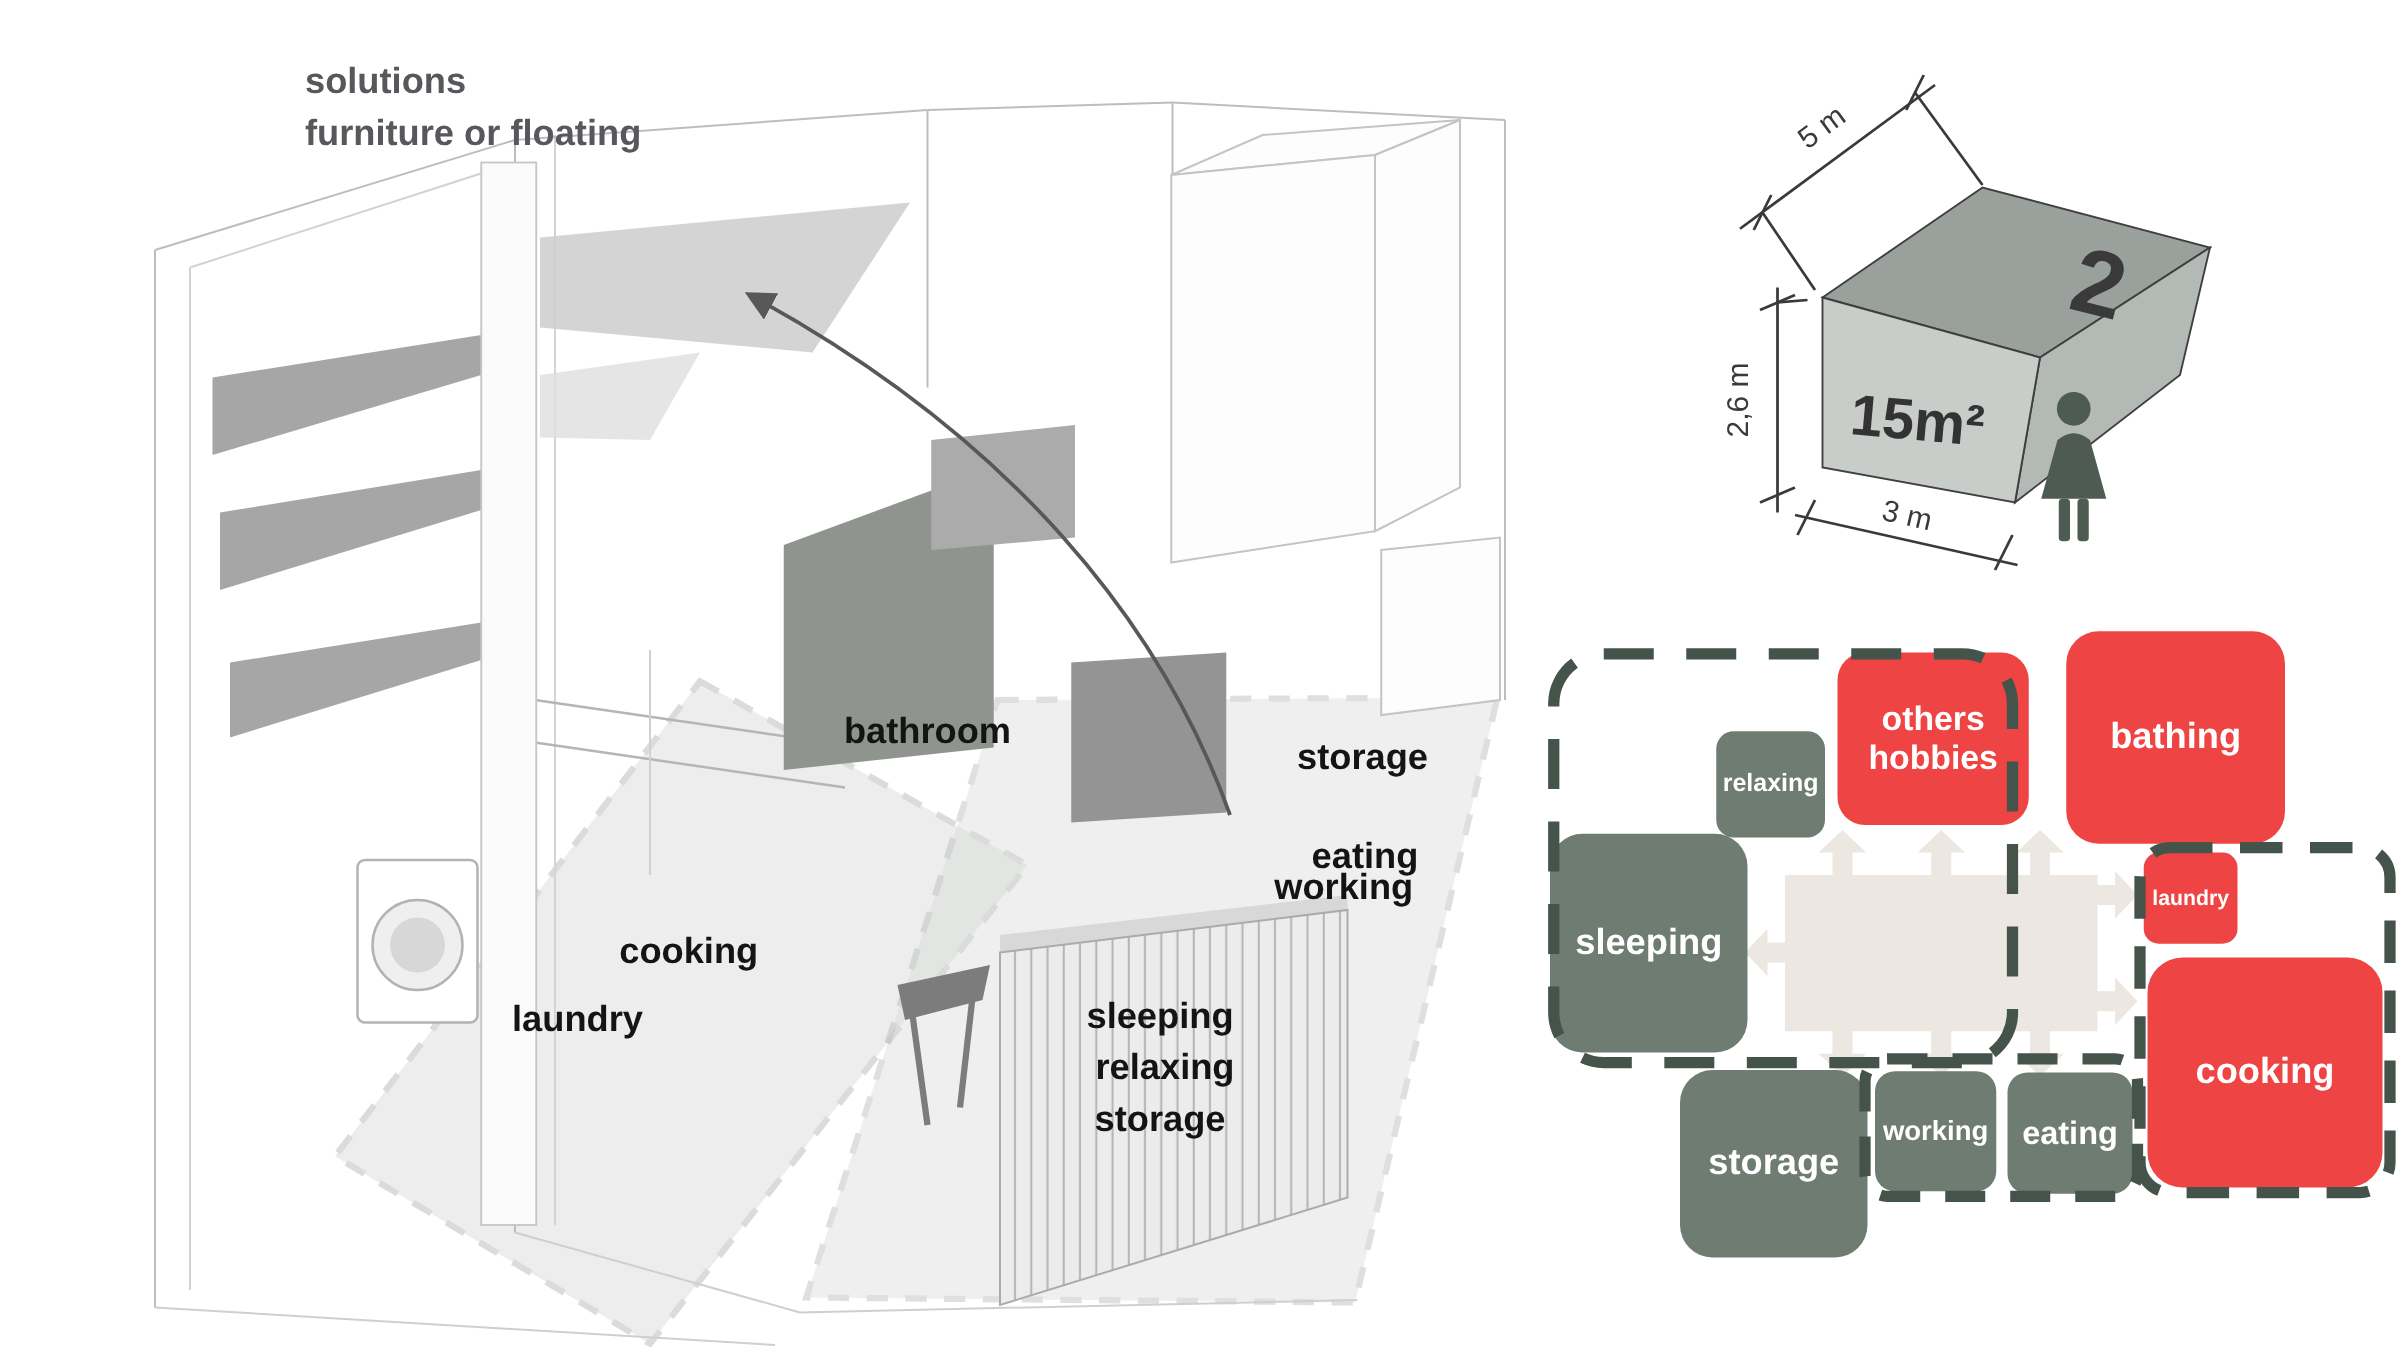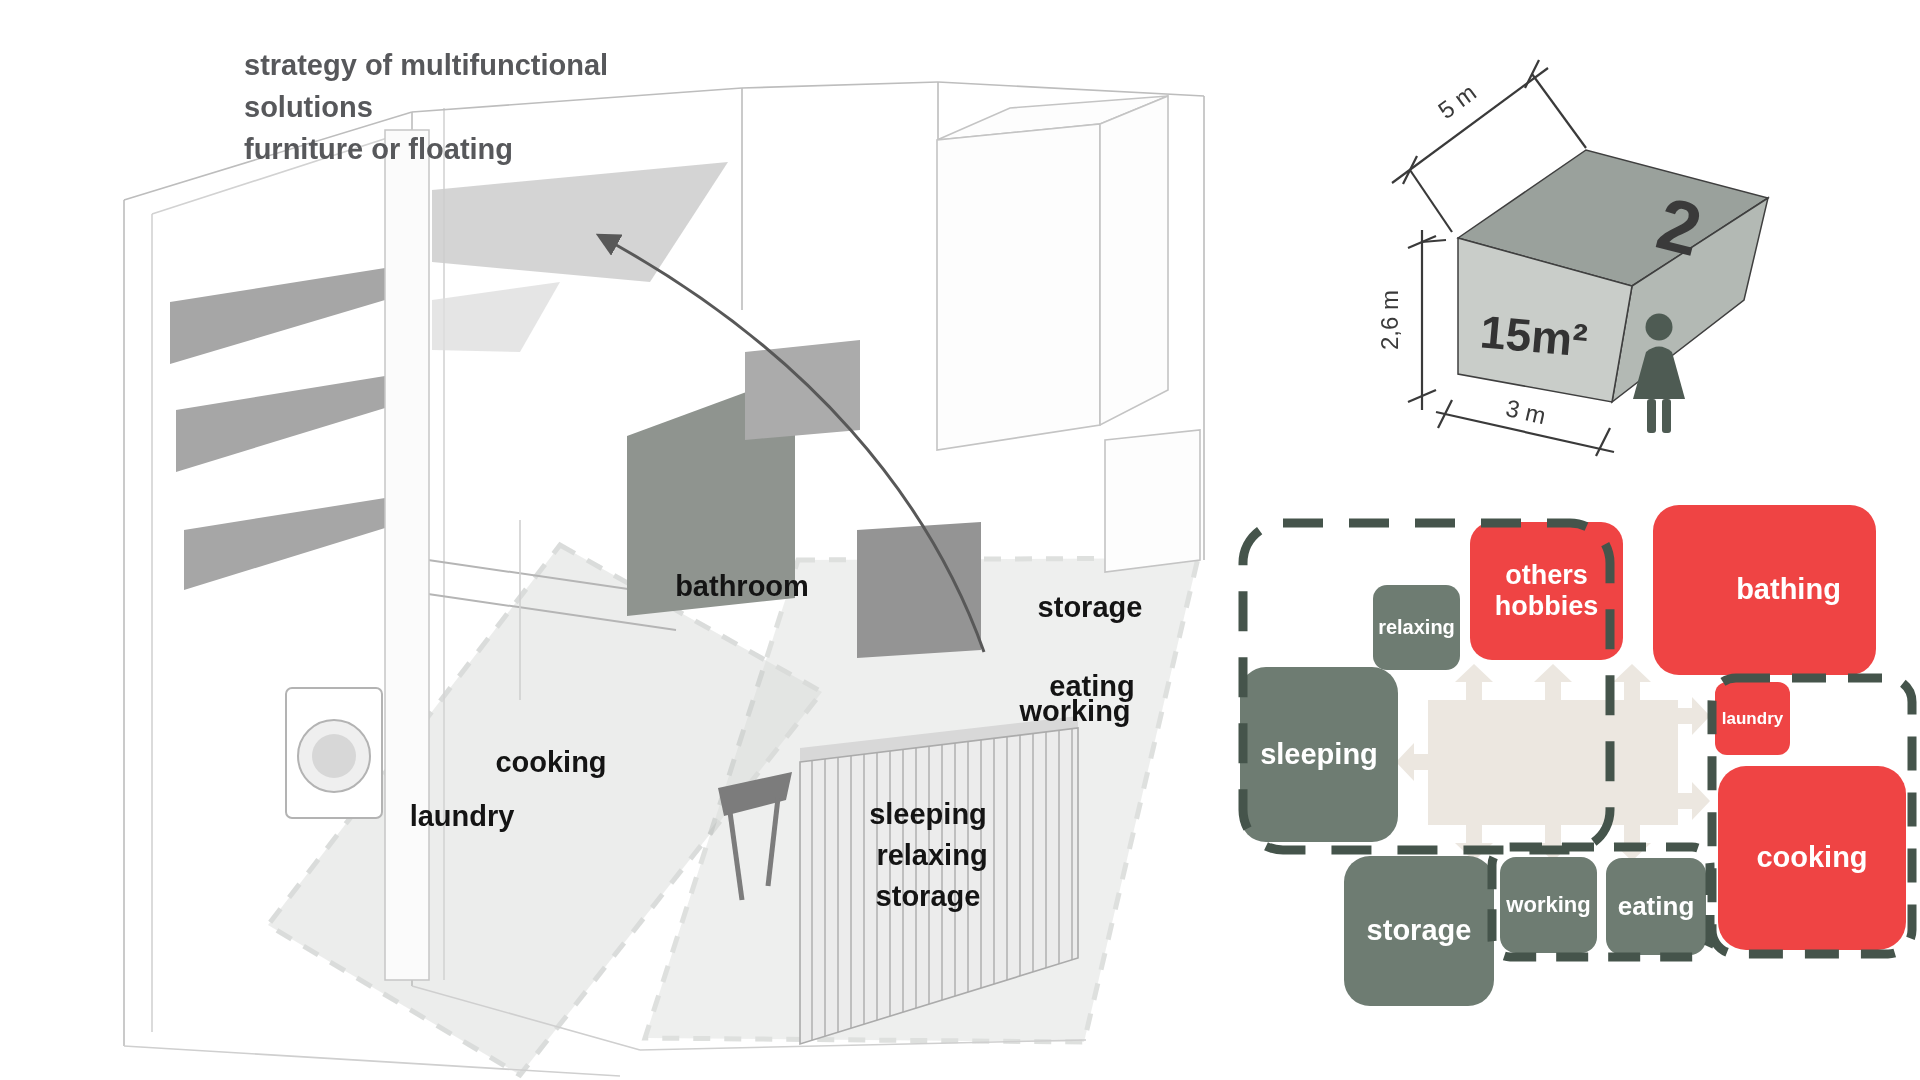--- a/index.html
+++ b/index.html
@@ -153,40 +153,39 @@
       <polygon points="1624,823 1624,843 1613,843 1632,861 1651,843 1640,843 1640,823"></polygon>
       <polygon points="1430,754 1414,754 1414,743 1396,762 1414,781 1414,770 1430,770"></polygon>
       <polygon points="1676,708 1692,708 1692,697 1710,716 1692,735 1692,724 1676,724"></polygon>
       <polygon points="1676,793 1692,793 1692,782 1710,801 1692,820 1692,809 1676,809"></polygon>
     </g>
   </svg>
 
   <div id="labels">
 
     <div class="annot">
-      <div>strategy of multifunctional</div>
       <div>solutions</div>
       <div>furniture or floating</div>
     </div>
 
     <div class="sk-label" style="left:742px;top:586px;">bathroom</div>
     <div class="sk-label" style="left:1090px;top:607px;">storage</div>
     <div class="sk-label" style="left:1092px;top:686px;">eating</div>
     <div class="sk-label" style="left:1075px;top:711px;">working</div>
     <div class="sk-label" style="left:551px;top:762px;">cooking</div>
     <div class="sk-label" style="left:462px;top:816px;">laundry</div>
     <div class="sk-label" style="left:928px;top:814px;">sleeping</div>
     <div class="sk-label" style="left:932px;top:855px;">relaxing</div>
     <div class="sk-label" style="left:928px;top:896px;">storage</div>
 
     <div class="center-pad" style="left:1428px;top:700px;width:250px;height:125px;"></div>
 
     <div class="bx dark" style="left:1373px;top:585px;width:87px;height:85px;border-radius:14px;font-size:20px;">relaxing</div>
     <div class="bx light" style="left:1470px;top:522px;width:137px;height:138px;border-radius:22px;font-size:27px;padding:0 8px;">others hobbies</div>
-    <div class="bx light" style="left:1653px;top:505px;width:175px;height:170px;border-radius:26px;font-size:29px;padding-left:48px;">bathing</div>
+    <div class="bx light" style="left:1653px;top:505px;width:175px;height:170px;border-radius:26px;font-size:29px;">bathing</div>
     <div class="bx dark" style="left:1240px;top:667px;width:158px;height:175px;border-radius:26px;font-size:29px;">sleeping</div>
     <div class="bx light" style="left:1715px;top:682px;width:75px;height:73px;border-radius:12px;font-size:17px;">laundry</div>
     <div class="bx light" style="left:1718px;top:766px;width:188px;height:184px;border-radius:28px;font-size:29px;">cooking</div>
     <div class="bx dark" style="left:1344px;top:856px;width:150px;height:150px;border-radius:26px;font-size:29px;">storage</div>
     <div class="bx dark" style="left:1500px;top:857px;width:97px;height:96px;border-radius:16px;font-size:22px;">working</div>
     <div class="bx dark" style="left:1606px;top:858px;width:100px;height:97px;border-radius:16px;font-size:26px;">eating</div>
   </div>
 
   <svg id="overlay" class="layer" width="1920" height="1080" viewBox="0 0 1920 1080">
     <rect x="1243" y="523" width="367" height="327" rx="40" fill="none" stroke="#45544b" stroke-width="9" stroke-dasharray="40 26"></rect>

